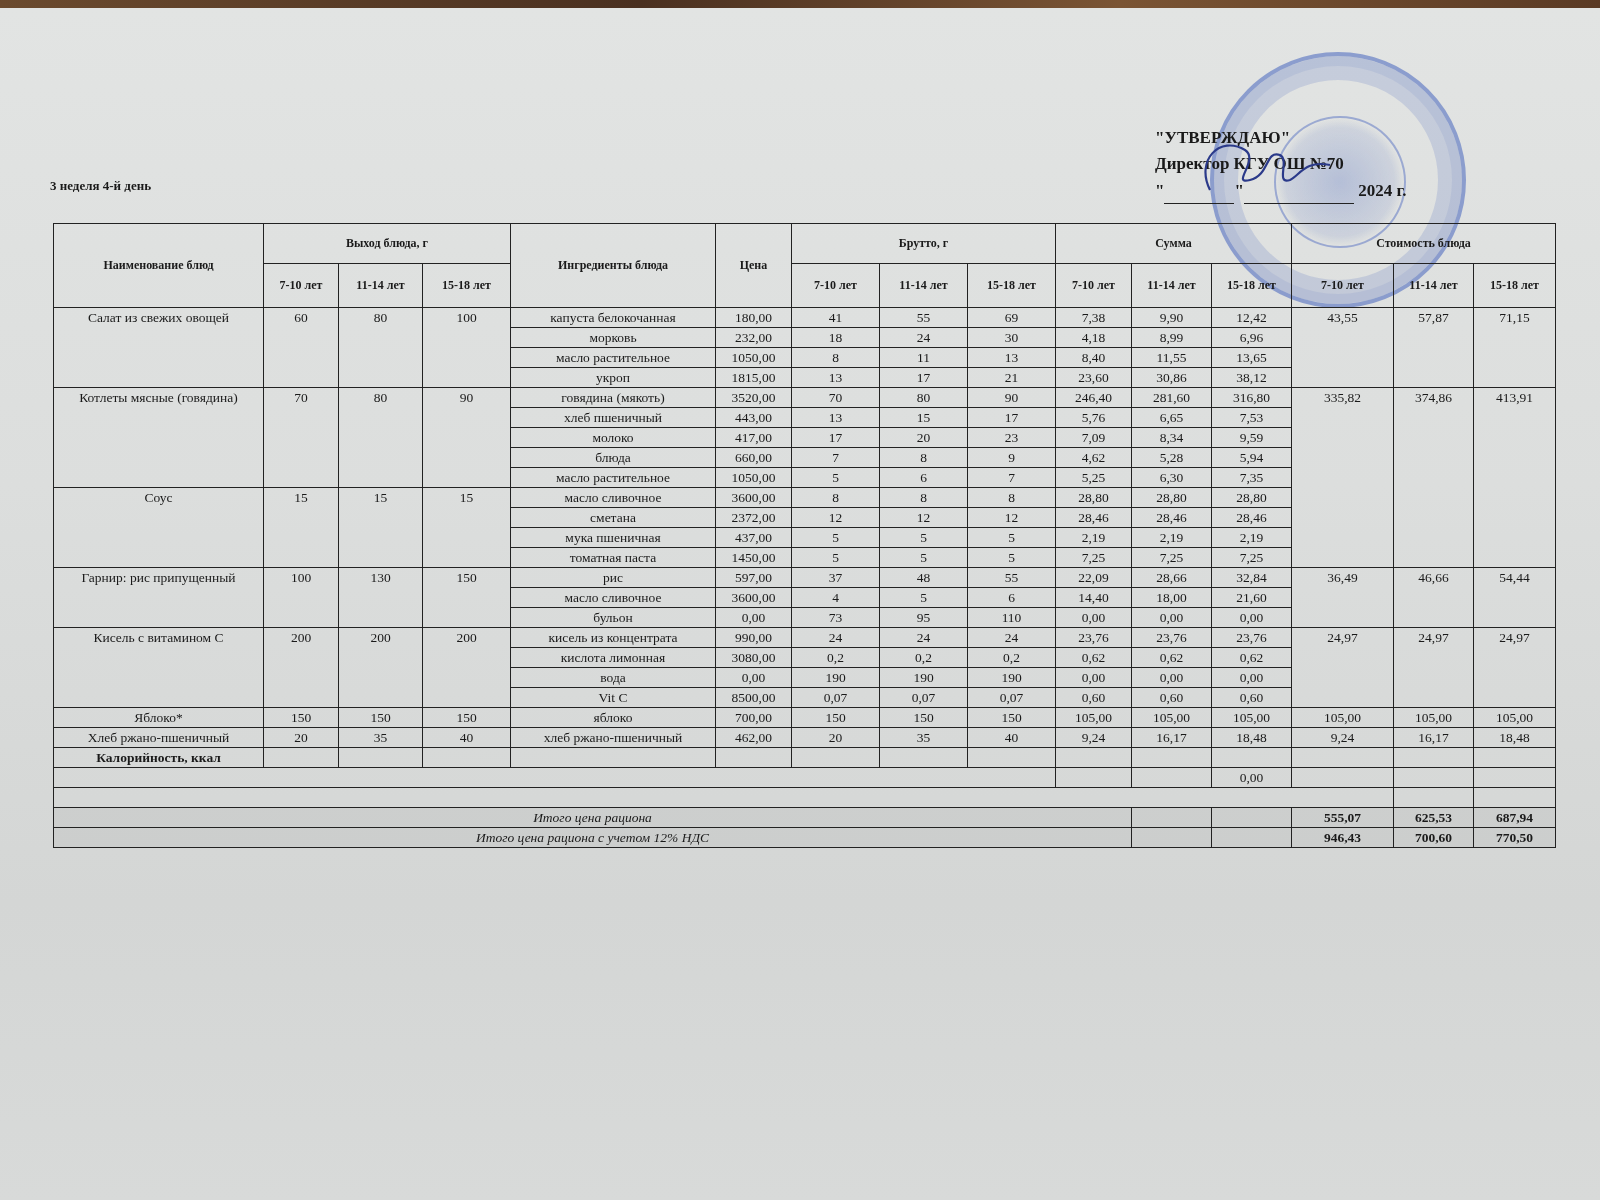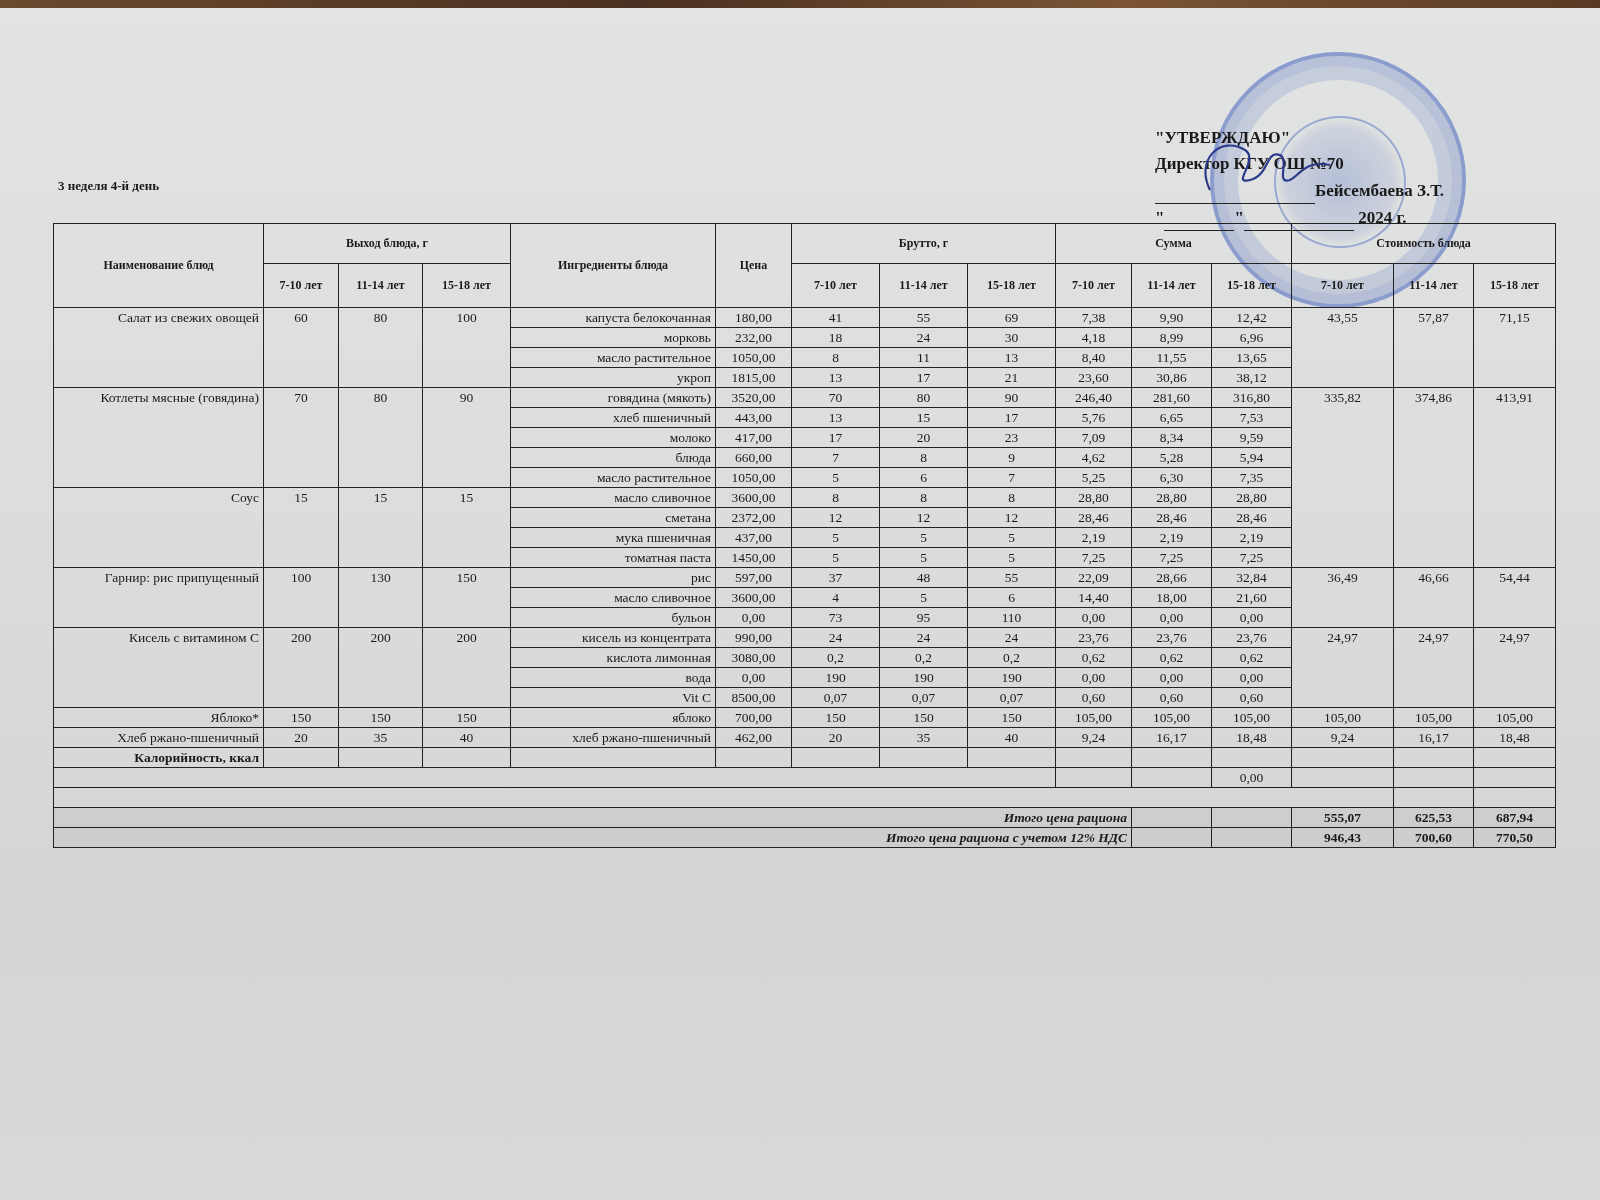--- a/index.html
+++ b/index.html
@@ -12,21 +12,21 @@
   }
   .wood {
     position: absolute; left: 0; top: 0; width: 1600px; height: 10px;
     background: linear-gradient(90deg, #6b4a2e, #4a3020 40%, #7a5434 70%, #5a3a24);
   }
   .paper {
     position: absolute; left: 0; top: 8px; width: 1600px; height: 1192px;
     background: linear-gradient(180deg, #e2e4e3 0%, #dcdedd 40%, #d4d6d5 75%, #d8dad9 100%);
   }
   .week-title {
-    position: absolute; left: 58px; top: 178px;
+    position: absolute; left: 50px; top: 178px;
     font-size: 13px; font-weight: bold;
   }
   .approve {
     position: absolute; left: 1155px; top: 125px;
     font-size: 17px; font-weight: bold; line-height: 26px;
   }
   .approve .line { white-space: nowrap; }
   .approve .uline { display: inline-block; border-bottom: 1.5px solid #222; vertical-align: bottom; }
   .stamp {
     position: absolute; left: 1210px; top: 52px; width: 248px; height: 248px;
@@ -54,45 +54,42 @@
     border: 1.5px solid #222;
     padding: 0 4px;
     height: 19px;
     line-height: 19px;
     overflow: hidden;
     white-space: nowrap;
   }
   table.menu th { font-weight: bold; text-align: center; font-size: 12px; }
   .c { text-align: center; }
   .r { text-align: center; }
-  .l { text-align: right; }
+  .l { text-align: center; }
   .top { vertical-align: top; }
   .bold { font-weight: bold; margin-left: 8px; }
-  .it { font-style: italic; font-weight: bold; }
+  .it { font-style: italic; font-weight: normal; }
   .nob-r { border-right: none !important; }
   .shade { background: rgba(0,0,0,0.04); }
 </style>
 </head>
 <body>
 
 <div class="wood"></div>
 <div class="paper"></div>
 
 <div class="week-title">3 неделя 4-й день</div>
 
 <div class="stamp">
     <div class="stamp-inner"></div>
   </div>
 
 <div class="approve">
   <div class="line">"УТВЕРЖДАЮ"</div>
   <div class="line">Директор КГУ ОШ №70</div>
-  <div class="line">
-    <span class="uline" style="width:160px;">&nbsp;</span><span>Бейсембаева З.Т.</span>
-  </div>
   <div class="line">
     <span>"</span><span class="uline" style="width:70px;">&nbsp;</span><span>"</span><span class="uline" style="width:110px;">&nbsp;</span>&nbsp;<span>2024 г.</span>
   </div>
 </div>
 
 <svg class="signature" viewBox="0 0 150 70">
   <path d="M20 60 C 5 30, 30 5, 55 20 C 70 30, 40 55, 60 50 C 80 45, 75 20, 90 25 C 100 30, 85 55, 100 50 C 110 45, 115 30, 140 35" fill="none" stroke="#2b3a8a" stroke-width="2.2"></path>
 </svg>
 
 <table class="menu">

